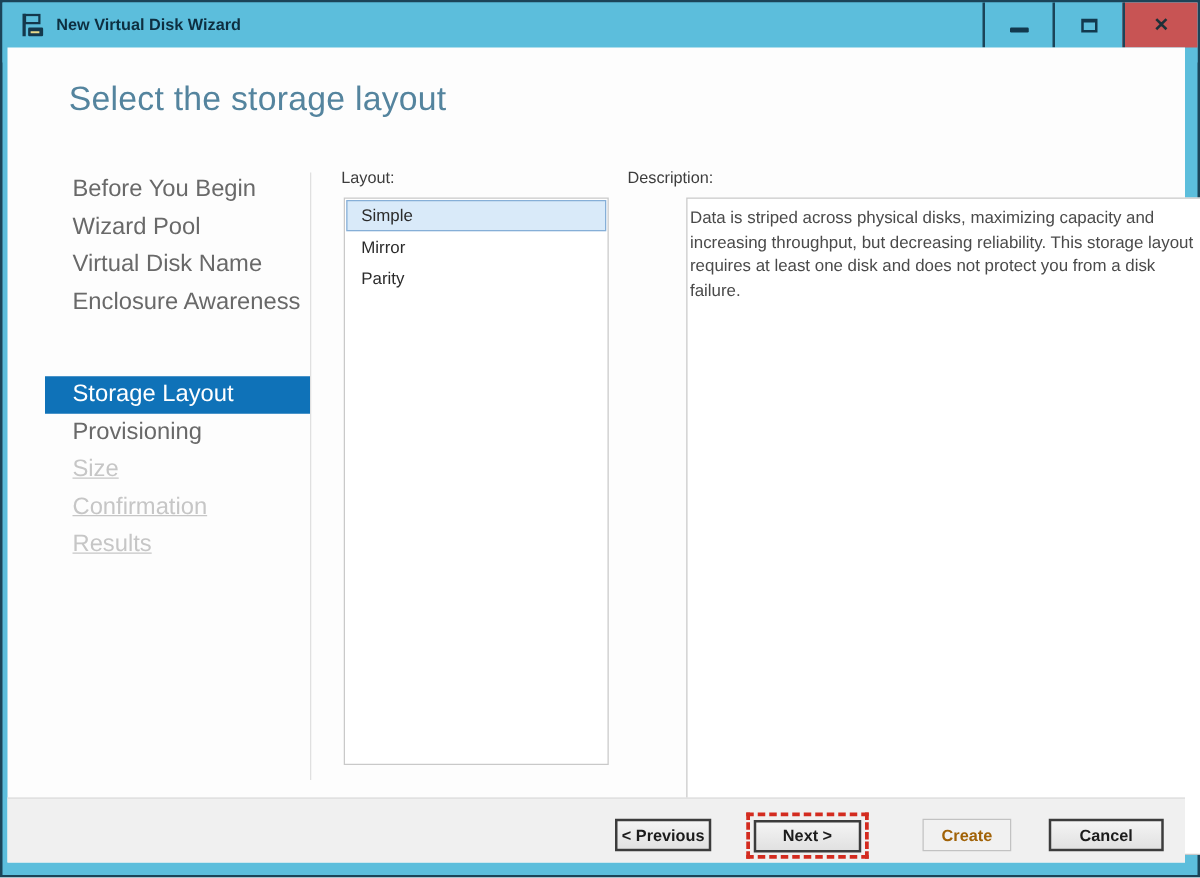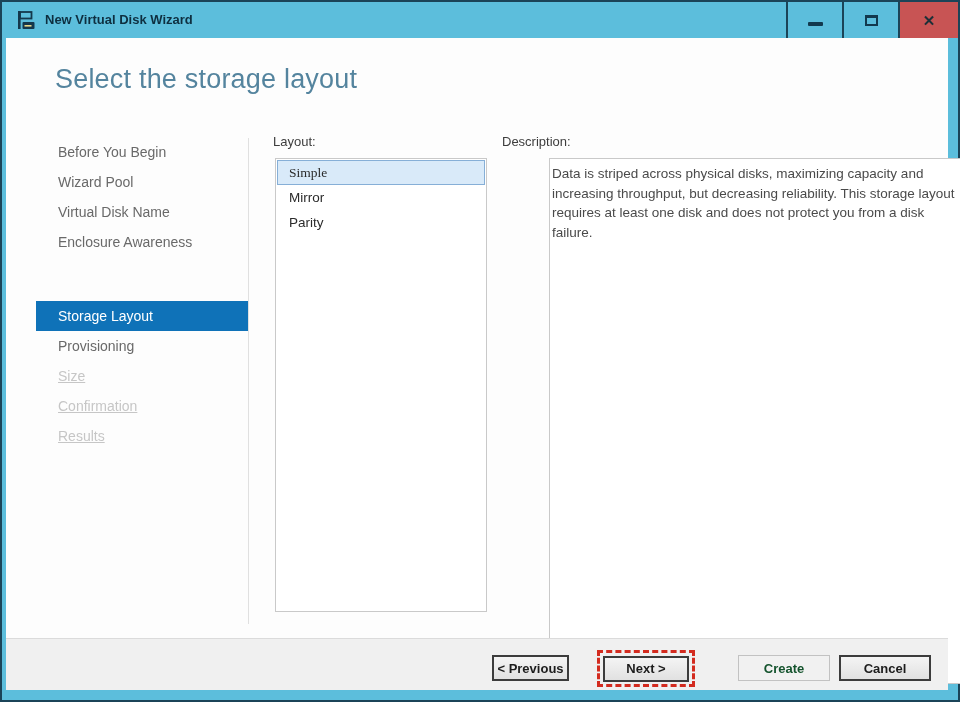--- a/index.html
+++ b/index.html
@@ -42,21 +42,21 @@
     position: absolute; left: 30px; top: 26px;
     font-size: 27px; font-weight: normal; letter-spacing: 0.2px;
     color: var(--header-blue, #54849E);
     margin-left: 19px;
   }
 
   
   .sidebar { position: absolute; left: 30px; top: 99px; width: 212px; }
   .step {
     height: 30px; line-height: 30px; padding-left: 22px;
-    font-size: 14px; color: #696969; cursor: default;
+    font-size: 19px; color: #696969; cursor: default;
     white-space: nowrap;
   }
   .step.selected { background: var(--step-blue, #0F72B8); color: #FFFFFF; margin-top: 44px; }
   .step.disabled { color: #C6C6C6; text-decoration: underline; }
   .v-separator {
     position: absolute; left: 242px; top: 100px; width: 1px; height: 486px;
     background: #E0E0E0;
   }
 
   
@@ -66,21 +66,20 @@
     position: absolute; left: 269px; top: 120px; width: 212px; height: 454px;
     background: #FFFFFF; border: 1px solid #C9C9C9; padding: 1px;
   }
   .list-item {
     height: 25px; line-height: 24px; padding-left: 11px;
     font-size: 13.5px; color: #2B2B2B; border: 1px solid transparent;
   }
   .list-item.selected {
     background: var(--sel-bg, #D9EAF9);
     border: 1px solid var(--sel-border, #86AFD7);
-    font-family: Liberation Serif, serif;
   }
 
   
   .desc-label { left: 496px; top: 96px; }
   .descbox {
     position: absolute; left: 497px; top: 120px; width: 422px; height: 526px;
     background: #FFFFFF; border: 1px solid #C9C9C9;
     padding: 5px 2px;
     margin-left: 46px;
   }
@@ -100,22 +99,22 @@
     padding: 0; cursor: default;
   }
   .btn-previous { left: 486px; }
   .btn-next { position: static; width: 86px; height: 26px; }
   .next-highlight {
     position: absolute; left: 591px; top: 11px; width: 98px; height: 37px;
     border: 3px dashed var(--highlight-red, #D32B1F);
     display: flex; align-items: center; justify-content: center;
   }
   .btn-create {
-    left: 732px; width: 92px;
-    background: #F1F1F1; border: 1px solid #C2C2C2; color: #14532d;
+    left: 732px; width: 71px;
+    background: #F1F1F1; border: 1px solid #C2C2C2; color: #a16207;
   }
   .btn-cancel { left: 833px; width: 92px; }
 </style>
 </head>
 <body>
 
 <div class="window">
 
   <div class="titlebar">
     <span class="app-icon">

